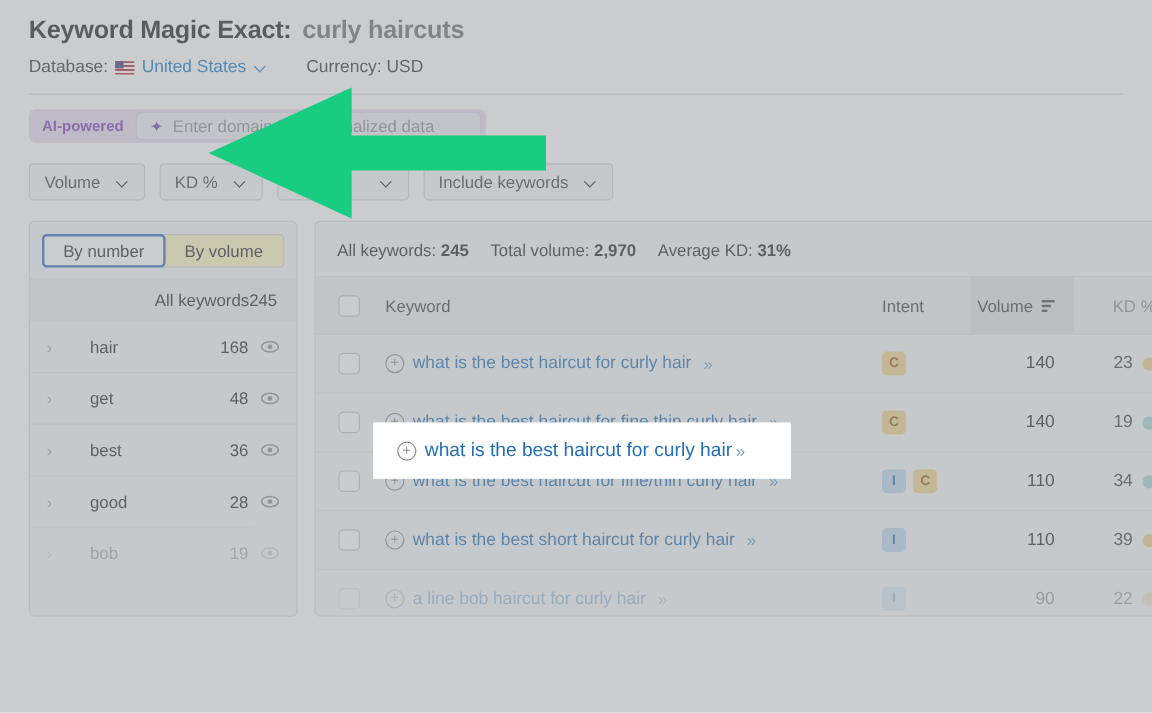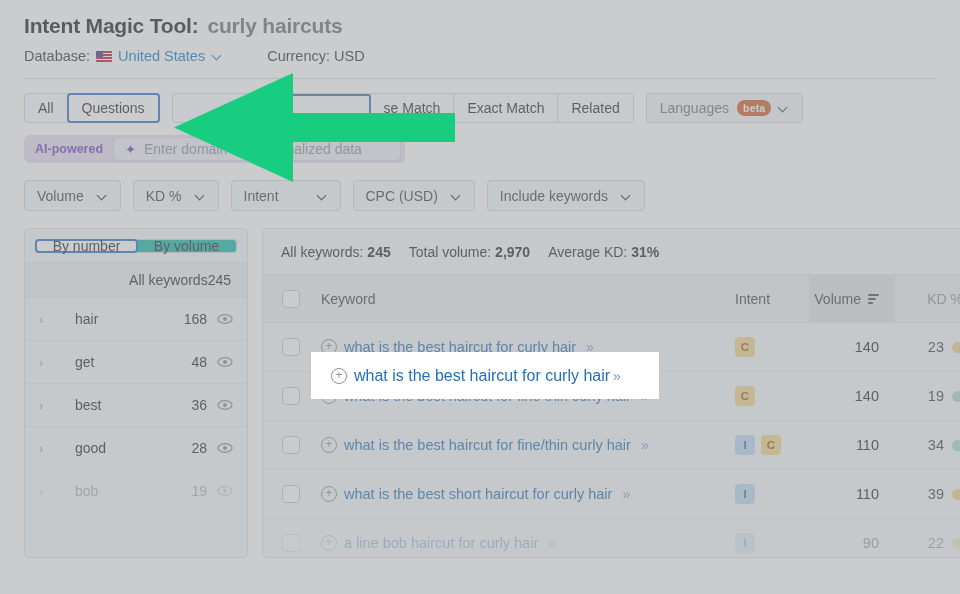--- a/index.html
+++ b/index.html
@@ -27,21 +27,21 @@
   .header { padding: 14px 24px 0 24px; }
   .title-row {
     display: flex; align-items: baseline; gap: 9px;
     font-size: 21px; font-weight: bold; color: #23262b;
     letter-spacing: -0.2px;
   }
   .title-row .tool-name { font-weight: bold; color: #1b1e23; }
   .title-row .kw { font-weight: bold; color: #6b7176; }
 
   .meta-row {
-    display: flex; align-items: center; gap: 44px;
+    display: flex; align-items: center; gap: 32px;
     margin-top: 10px; font-size: 14.5px; color: #2e3236;
   }
   .db-group { display: flex; align-items: center; gap: 6px; }
   .flag {
     width: 16px; height: 11px; border-radius: 1px;
     background: linear-gradient(to bottom,
       #b22234 0 16%, #ffffff 16% 30%, #b22234 30% 45%,
       #ffffff 45% 58%, #b22234 58% 72%, #ffffff 72% 86%, #b22234 86% 100%);
     position: relative; display: inline-block;
   }
@@ -143,21 +143,21 @@
   }
 
   .sidebar {
     width: 224px; background: #f7f8f8;
     border: 1px solid #dcdfe3; border-radius: 5px;
     overflow: hidden; height: 330px;
   }
   .sb-toggle-wrap { padding: 10px 10px 9px 10px; }
   .sb-toggle {
     display: flex; border: 1px solid #d2d6da; border-radius: 4px;
-    background: #14b8a6; height: 14px; overflow: visible;
+    background: #fef9c3; height: 28px; overflow: visible;
   }
   .sb-seg {
     flex: 1; display: flex; align-items: center; justify-content: center;
     font-size: 14px; color: #23262b; cursor: pointer; white-space: nowrap;
   }
   .sb-seg.selected {
     background: #ffffff; border: 2px solid #2f6fc4; border-radius: 4px;
     margin: -1px;
   }
   .sb-all {
@@ -261,56 +261,35 @@
   
   #arrow { position: absolute; left: 0; top: 0; z-index: 70; }
 </style>
 </head>
 <body>
 
 <div id="root">
 
   <div class="header">
     <div class="title-row">
-      <span class="tool-name">Intent Magic Tool:</span>
+      <span class="tool-name">Keyword Magic Exact:</span>
       <span class="kw">curly haircuts</span>
     </div>
     <div class="meta-row">
       <div class="db-group">
         <span>Database:</span>
         <span class="flag"></span>
         <span class="db-link">United States</span>
         <span class="chev db-chev"></span>
       </div>
       <div>Currency: USD</div>
     </div>
     <div class="hr"></div>
   </div>
 
-  <div class="tabs-row">
-
-    <div class="segmented">
-      <div class="seg">All</div>
-      <div class="seg selected">Questions</div>
-    </div>
-
-    <div class="segmented">
-      <div class="seg" style="width:78px"></div>
-      <div class="seg boxed-blue"></div>
-      <div class="seg">se Match</div>
-      <div class="seg">Exact Match</div>
-      <div class="seg">Related</div>
-    </div>
-
-    <div class="lang-pill">
-      <span>Languages</span>
-      <span class="beta">beta</span>
-      <span class="chev lang-chev"></span>
-    </div>
-  </div>
 
   <div class="ai-row">
     <div class="ai-wrap">
       <span class="ai-label">AI-powered</span>
       <div class="ai-input">
         <span class="sparkle">✦</span>
         <span class="ai-ph">Enter domain for personalized data</span>
       </div>
     </div>
   </div>
@@ -319,24 +298,20 @@
     <div class="filter-pill">
       <span>Volume</span>
       <span class="chev"></span>
     </div>
     <div class="filter-pill">
       <span>KD %</span>
       <span class="chev"></span>
     </div>
     <div class="filter-pill" style="min-width:110px">
       <span>Intent</span>
-      <span class="chev"></span>
-    </div>
-    <div class="filter-pill">
-      <span>CPC (USD)</span>
       <span class="chev"></span>
     </div>
     <div class="filter-pill">
       <span>Include keywords</span>
       <span class="chev"></span>
     </div>
   </div>
 
   <div class="body-row">
 

